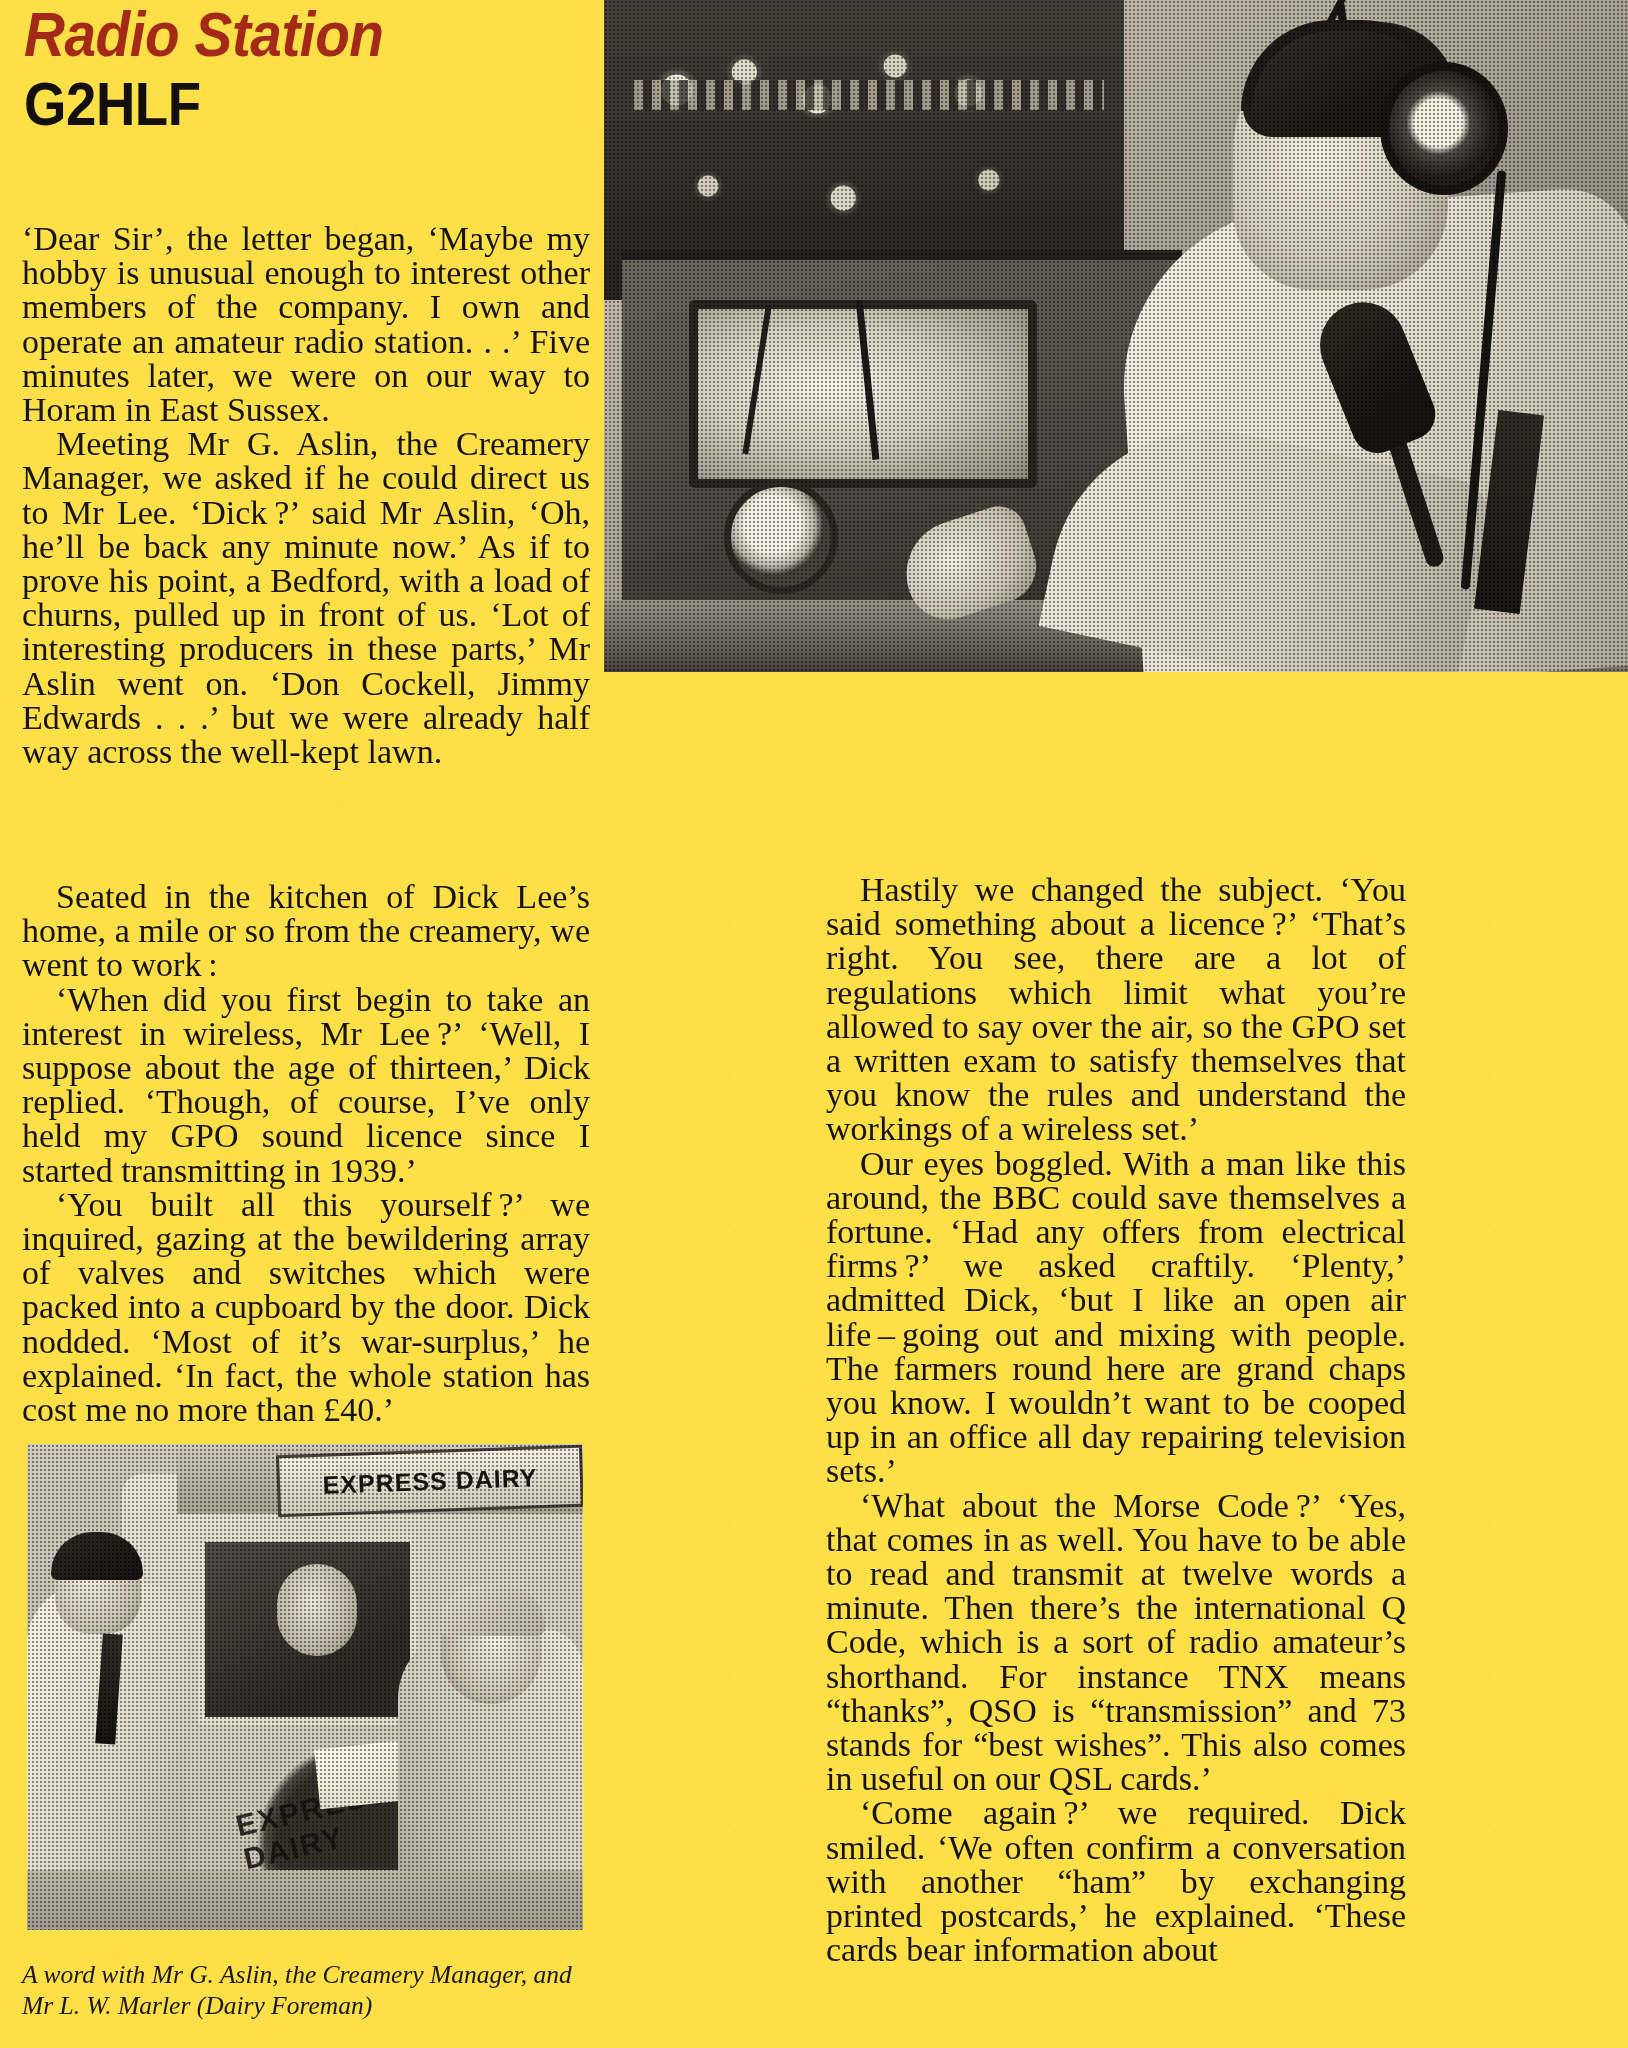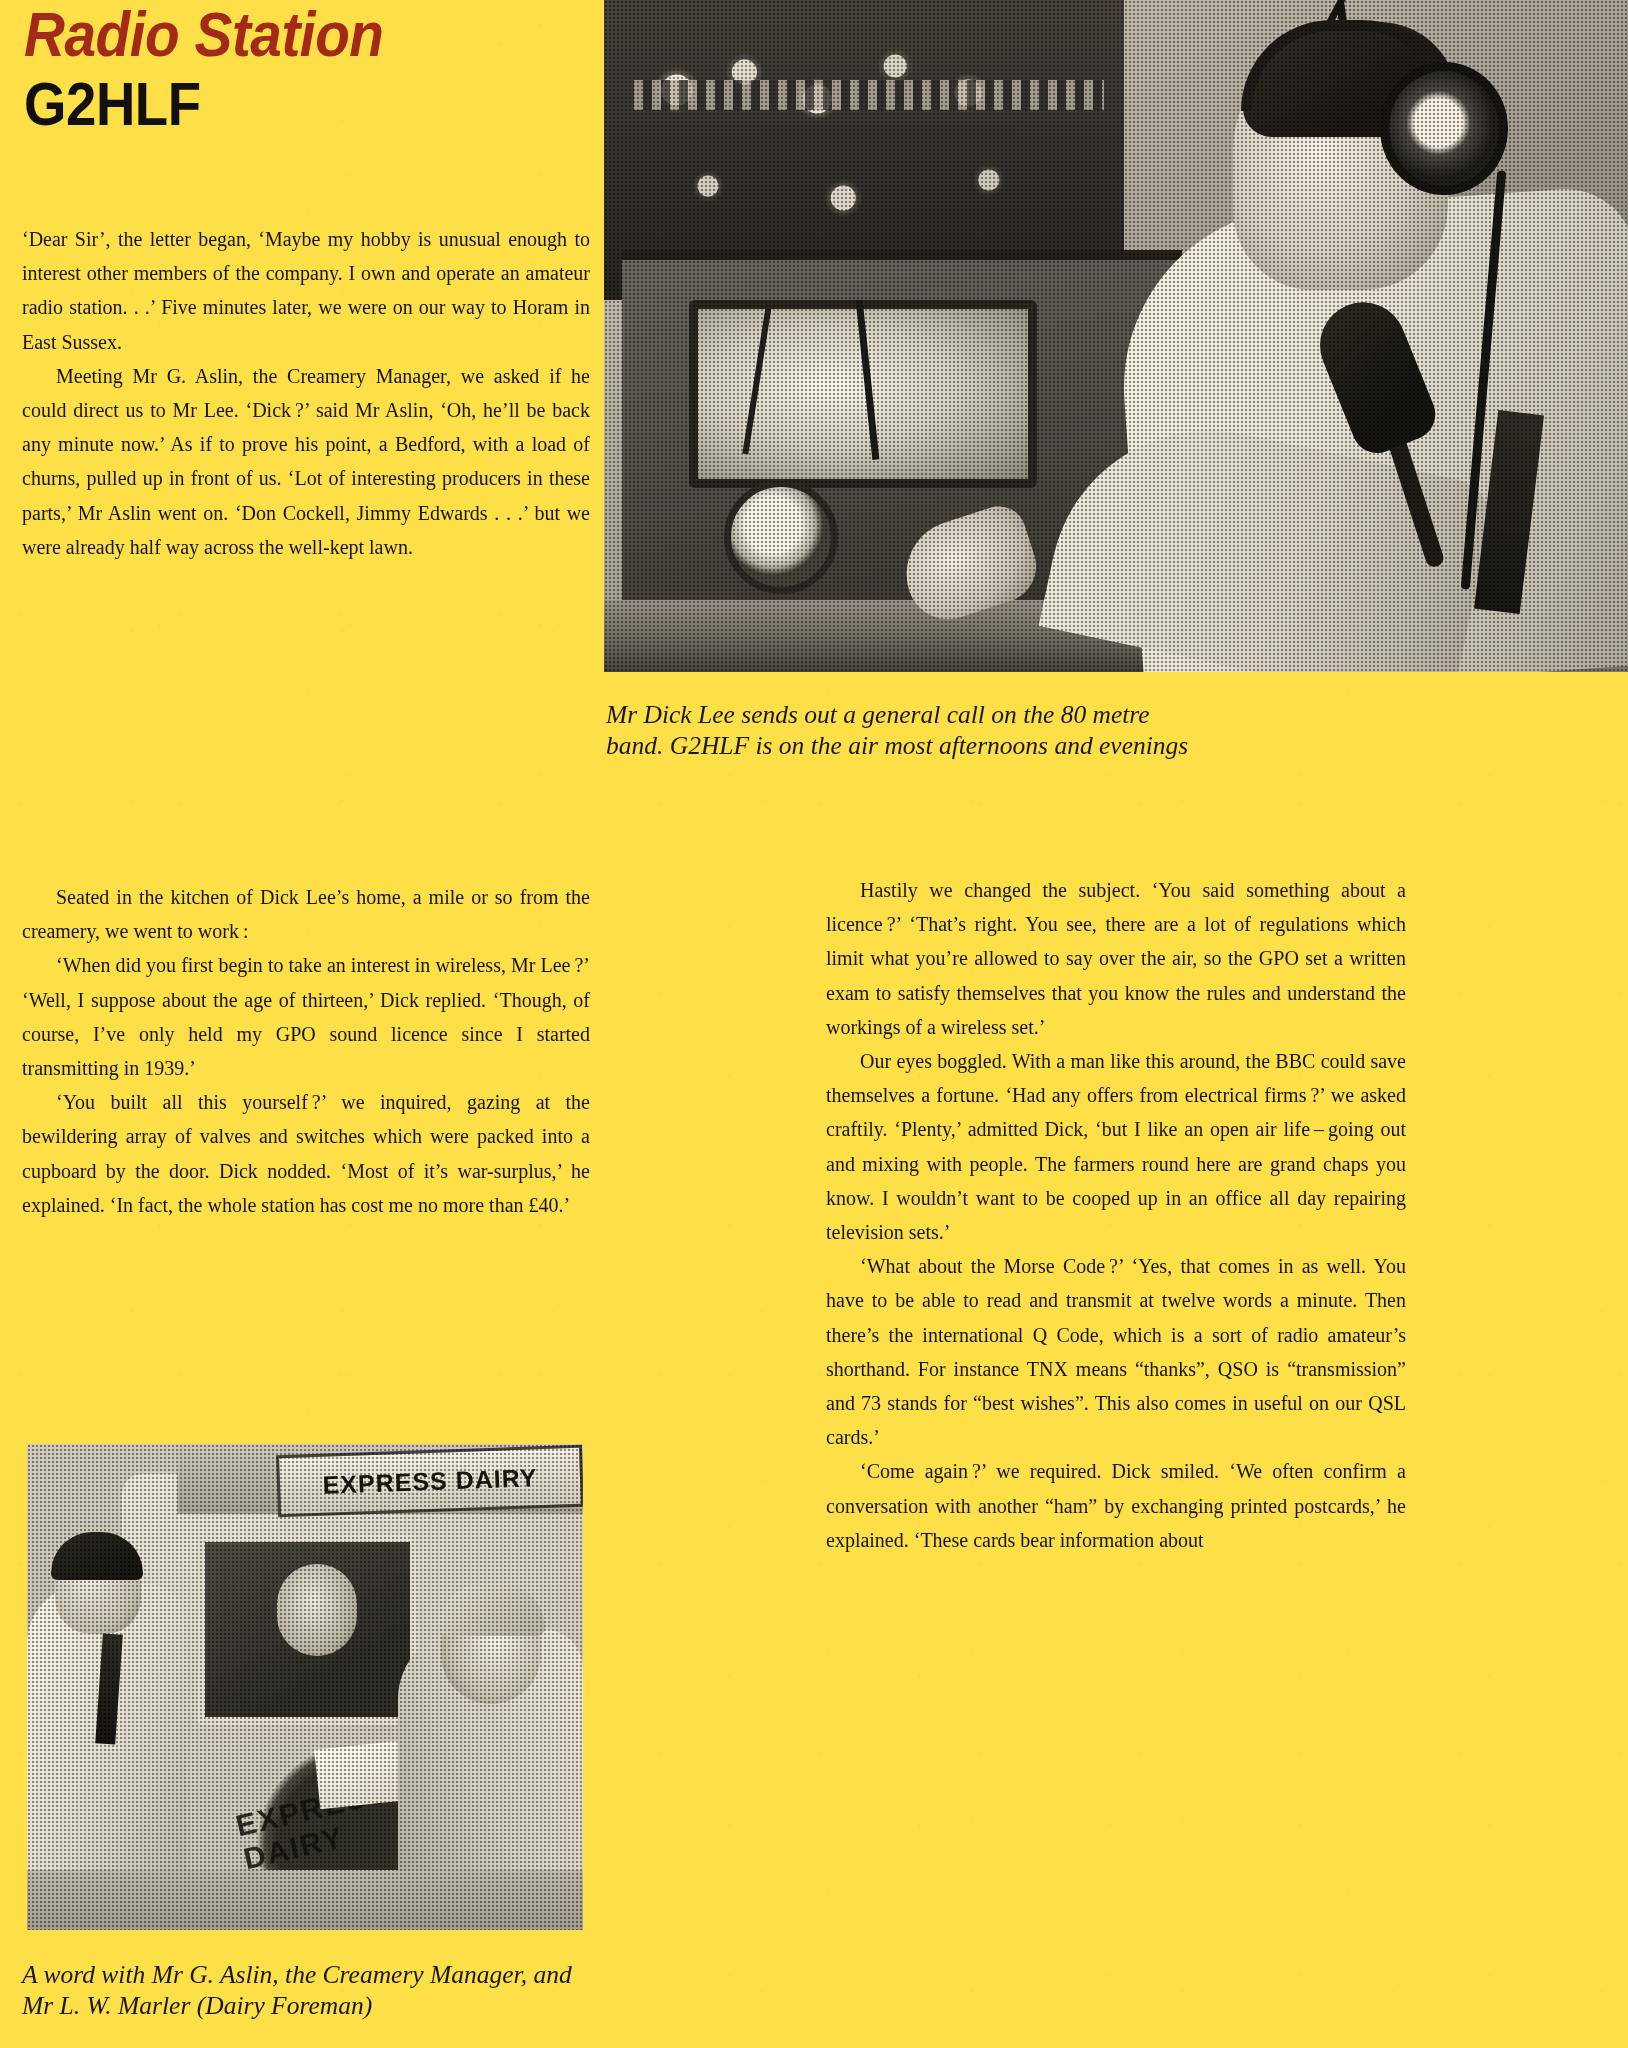--- a/index.html
+++ b/index.html
@@ -62,21 +62,21 @@
     transform-origin: left center;
     margin: 6px 0 0 0;
     white-space: nowrap;
   }
 
   
   .col {
     position: absolute;
     text-align: justify;
     text-justify: inter-word;
-    font-size: 20px;
+    font-size: 34px;
     line-height: 34.2px;
     -webkit-hyphens: none;
     hyphens: none;
   }
   .col p {
     margin: 0;
     text-indent: 34px;
   }
   .col p.noindent { text-indent: 0; }
   .col p:last-child { text-align: justify; }
@@ -400,24 +400,20 @@
     <div class="head"></div>
     <div class="hair"></div>
     <div class="headband"></div>
     <div class="headphone"></div>
     <div class="micstem"></div>
     <div class="mic"></div>
     <div class="hand"></div>
     <div class="cable1"></div>
   </figure>
 
-  <figcaption class="caption" id="caption-top">
-    <span>Mr Dick Lee sends out a general call on the 80 metre</span><br>
-    <span>band. G2HLF is on the air most afternoons and evenings</span>
-  </figcaption>
 
   <figure class="photo" id="photo-bottom" style="margin:0;">
     <div class="ph-layer bg"></div>
     <div class="van"></div>
     <div class="vanroof"></div>
     <div class="signboard">EXPRESS DAIRY</div>
     <div class="windowdark"></div>
     <div class="wheelarc"></div>
     <div class="dairytext">EXPRESS DAIRY</div>
     <div class="manM-head"></div>

